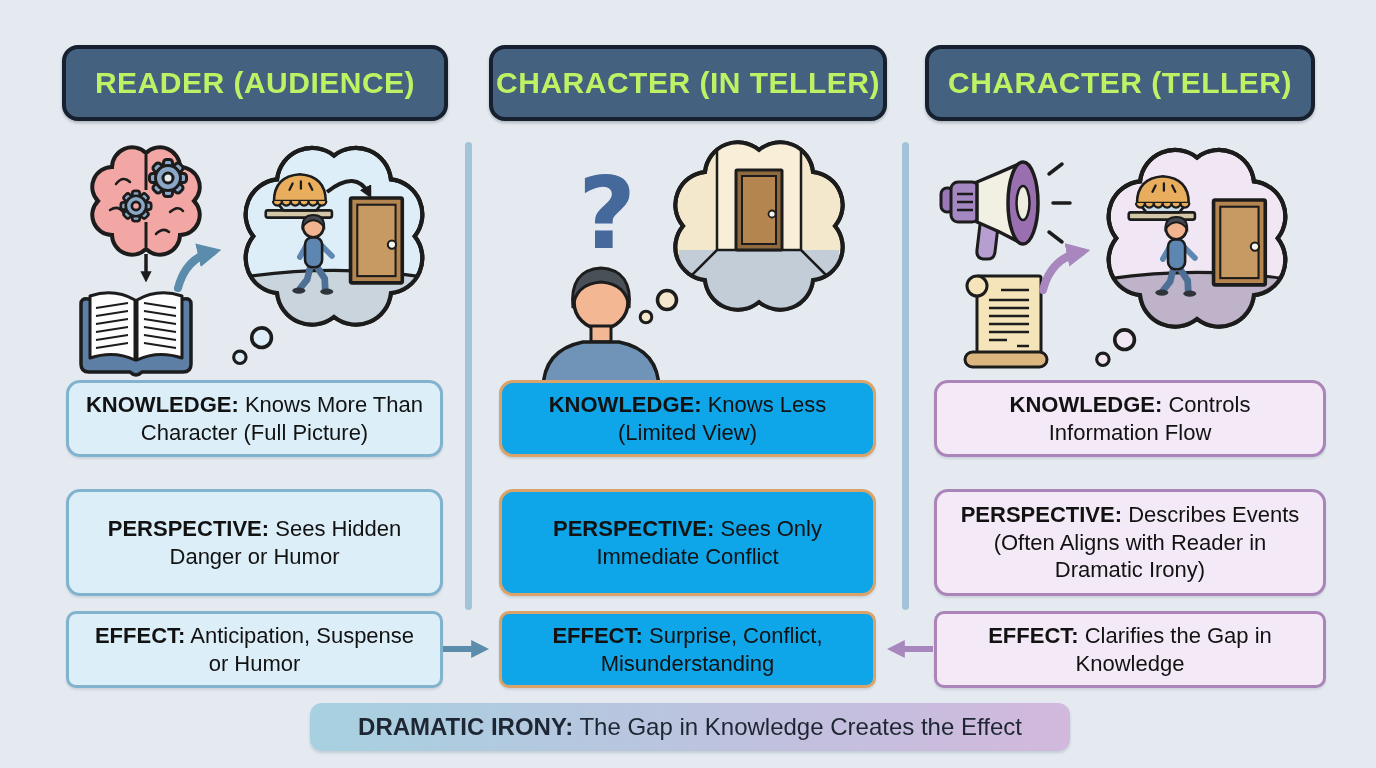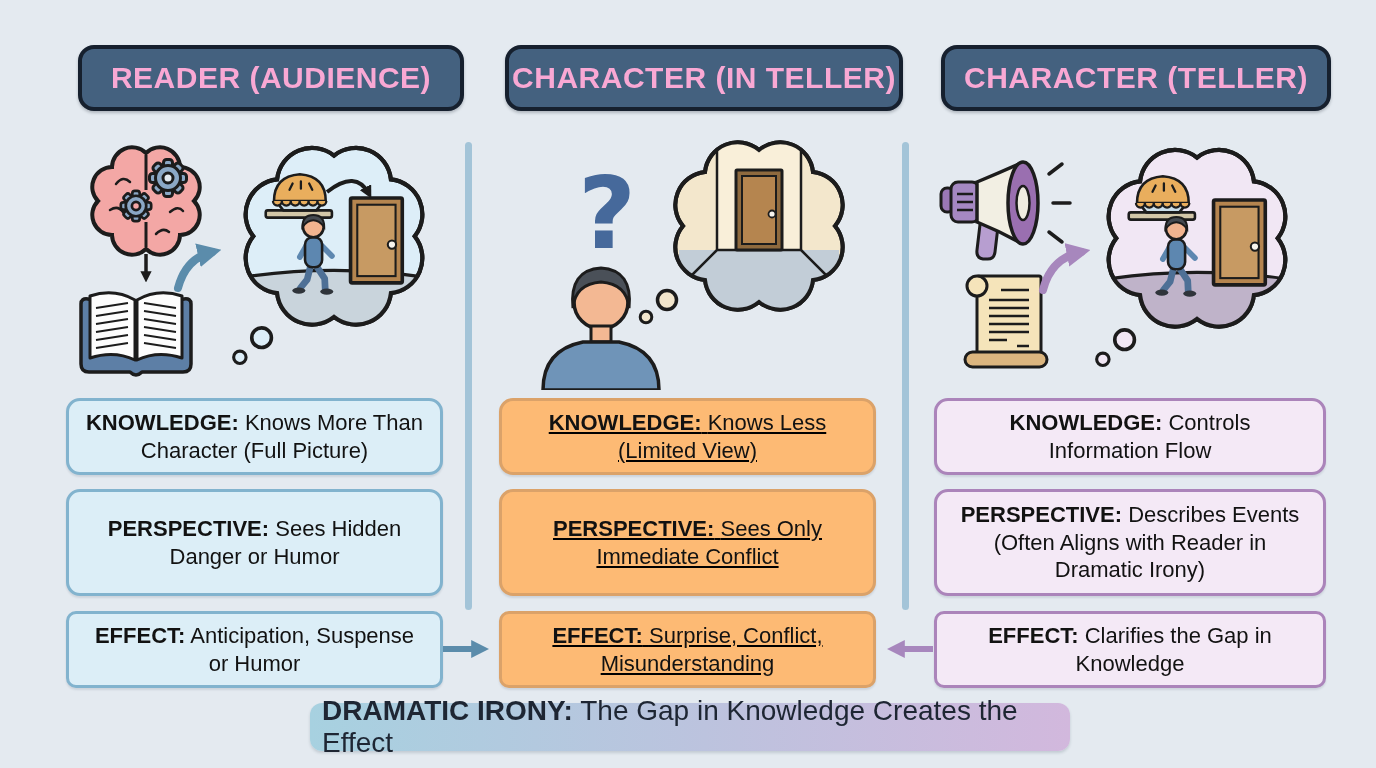--- a/index.html
+++ b/index.html
@@ -1,26 +1,25 @@
 <!DOCTYPE html>
 <html><head>
 <meta charset="utf-8">
 <style>
   html,body{margin:0;padding:0;}
   *{box-sizing:border-box;}
   body{font-family:"Liberation Sans","DejaVu Sans",sans-serif;}
   #canvas{position:relative;width:1376px;height:768px;background:#e4eaf0;overflow:hidden;}
 
   .col-header{
-    position:absolute;top:45px;height:66px;
+    position:absolute;top:45px;height:76px;
     background:#44617f;border:4px solid #16202e;border-radius:16px;
-    color:#f9a8d4;font-weight:bold;font-size:30px;letter-spacing:.5px;
+    color:#bef264;font-weight:bold;font-size:30px;letter-spacing:.5px;
     display:flex;align-items:center;justify-content:center;
     box-shadow:0 2px 3px rgba(20,30,45,.25);
-    margin-left:16px;
   }
   #hdr-reader{left:62px;width:386px;}
   #hdr-character{left:489px;width:398px;}
   #hdr-narrator{left:925px;width:390px;}
 
   .divider{position:absolute;top:142px;width:7px;height:468px;border-radius:4px;background:#a3c4d8;}
   #divider-1{left:465px;}
   #divider-2{left:902px;}
 
   .illus{position:absolute;top:138px;}
@@ -29,40 +28,40 @@
   #illus-narrator{left:925px;}
 
   .box{
     position:absolute;border-radius:14px;border:3px solid;
     display:flex;align-items:center;justify-content:center;
     padding:6px 16px;box-shadow:0 2px 2px rgba(40,60,80,.12);
   }
   .box p{margin:0;text-align:center;font-size:22px;line-height:1.27;color:#121212;}
   .box .bl{font-weight:bold;}
   .c1{background:#dceef7;border-color:#82b3ce;}
-  .c2{background:#fdba74;border-color:#dba269;text-decoration:underline;}
+  .c2{background:#0ea5e9;border-color:#dba269;}
   .c3{background:#f4e9f6;border-color:#ab84ba;}
-  .row-k{top:398px;height:77px;}
+  .row-k{top:380px;height:77px;}
   .row-p{top:489px;height:107px;}
   .row-e{top:611px;height:77px;border-radius:10px;}
   .colx1{left:66px;width:377px;}
   .colx2{left:499px;width:377px;}
   .colx3{left:934px;width:392px;}
 
   .fx-arrow{position:absolute;top:636px;}
   #arrow-reader-to-character{left:440px;}
   #arrow-narrator-to-character{left:874px;}
 
   #banner{
     position:absolute;left:310px;top:703px;width:760px;height:48px;border-radius:12px;
     background:linear-gradient(90deg,#a7d1e0 0%,#bcc3de 52%,#d2b8dd 100%);
     display:flex;align-items:center;justify-content:center;
     box-shadow:0 2px 3px rgba(40,60,80,.18);
   }
-  #banner p{margin:12px;font-size:28px;color:#1e2633;}
+  #banner p{margin:4px;font-size:24px;color:#1e2633;}
   #banner .bl{font-weight:bold;}
 </style>
 </head>
 <body>
 
 <div id="canvas">
 
   <svg width="0" height="0" style="position:absolute" aria-hidden="true">
     <defs>
       <marker id="mdark" viewBox="0 0 10 10" refX="6" refY="5" markerWidth="3.2" markerHeight="3.2" orient="auto-start-reverse">

